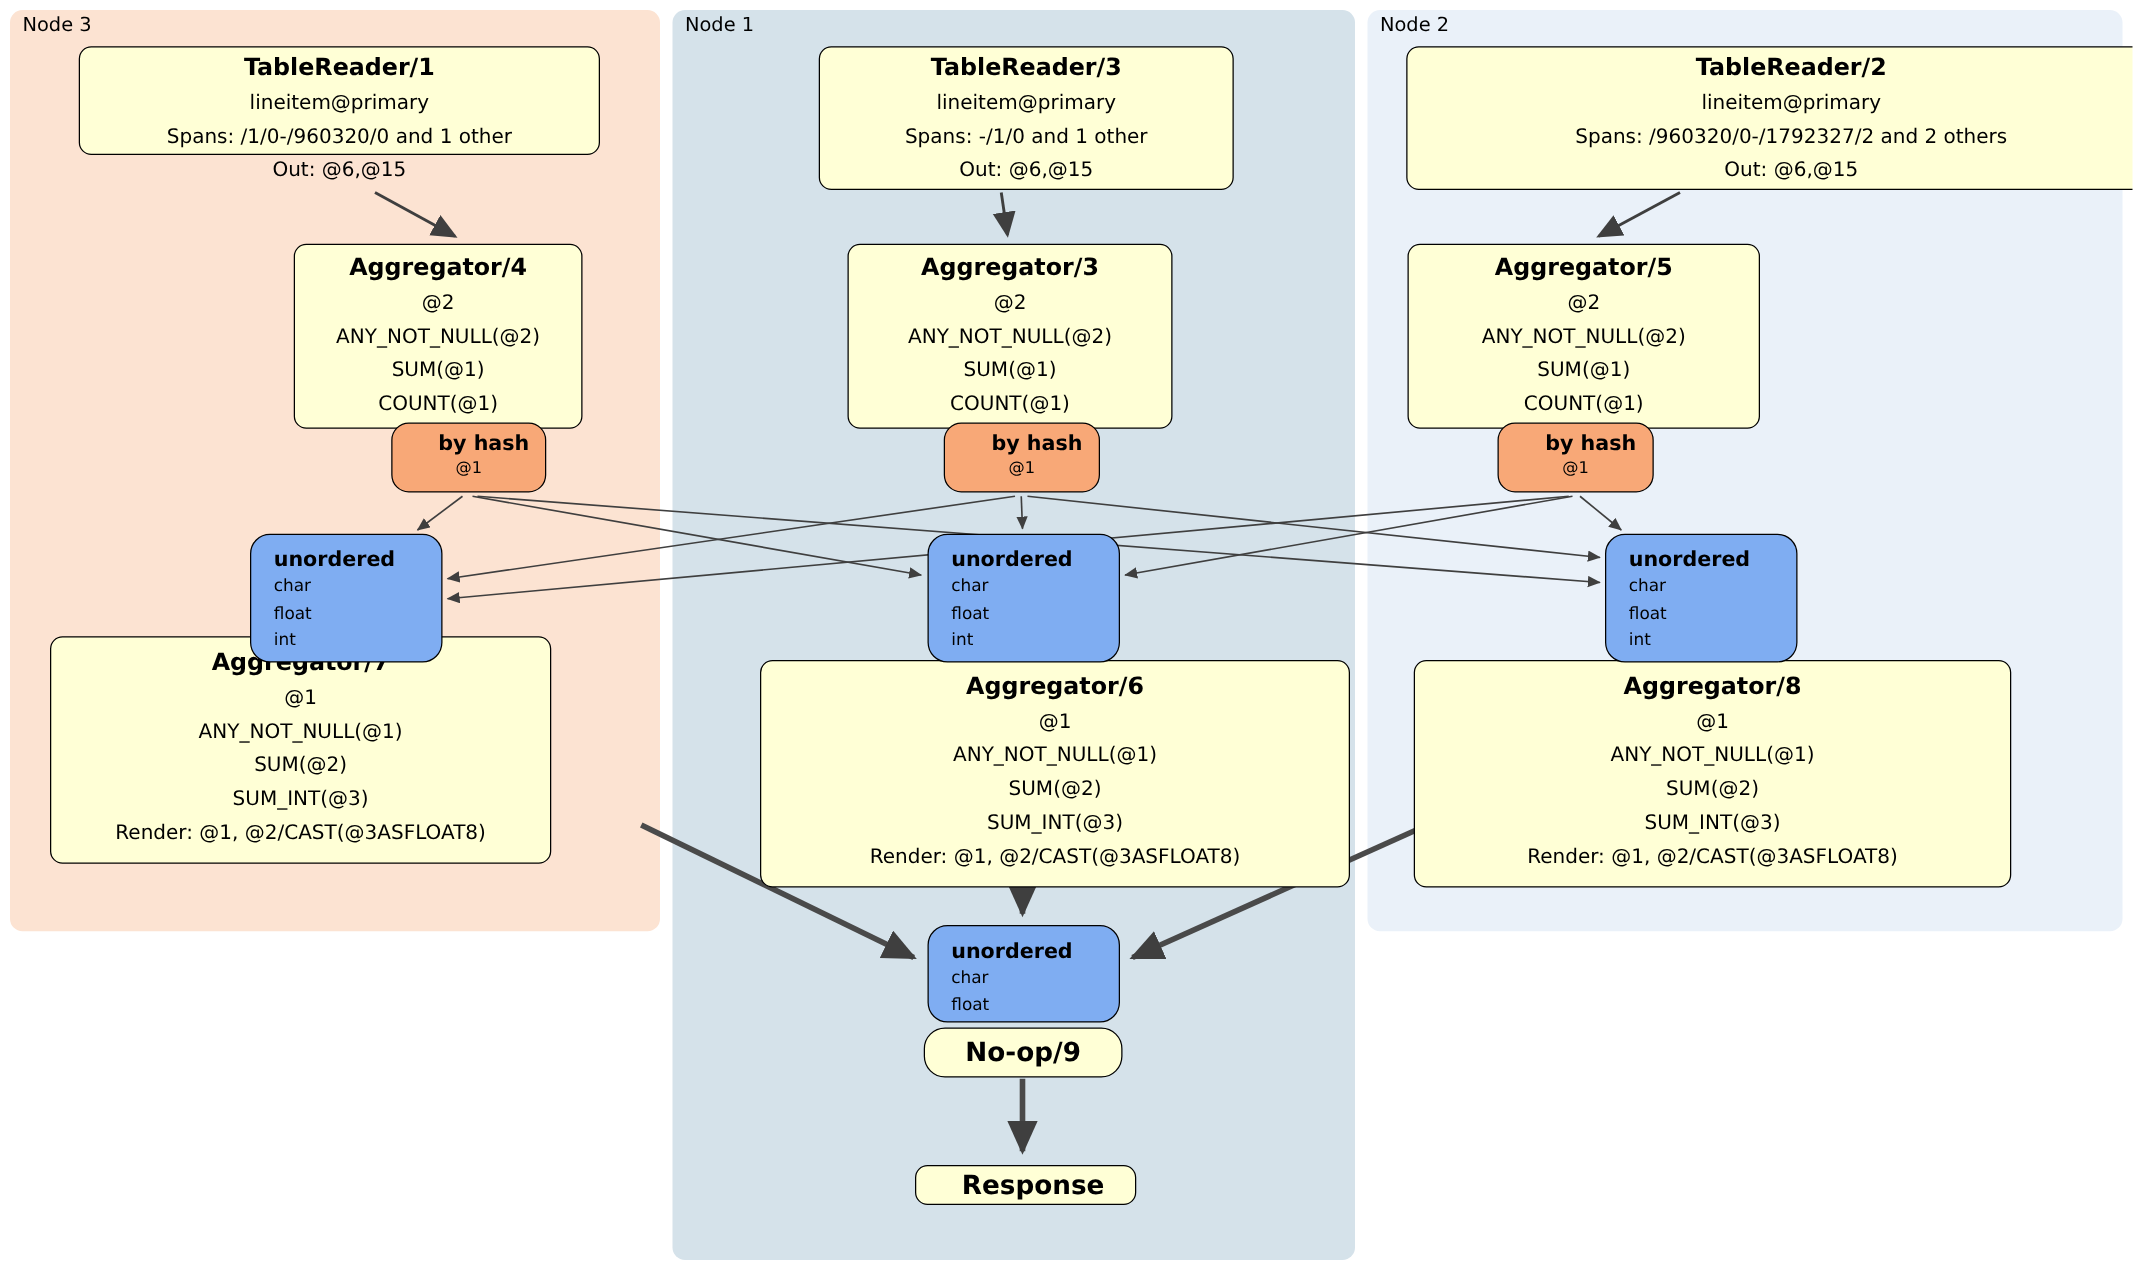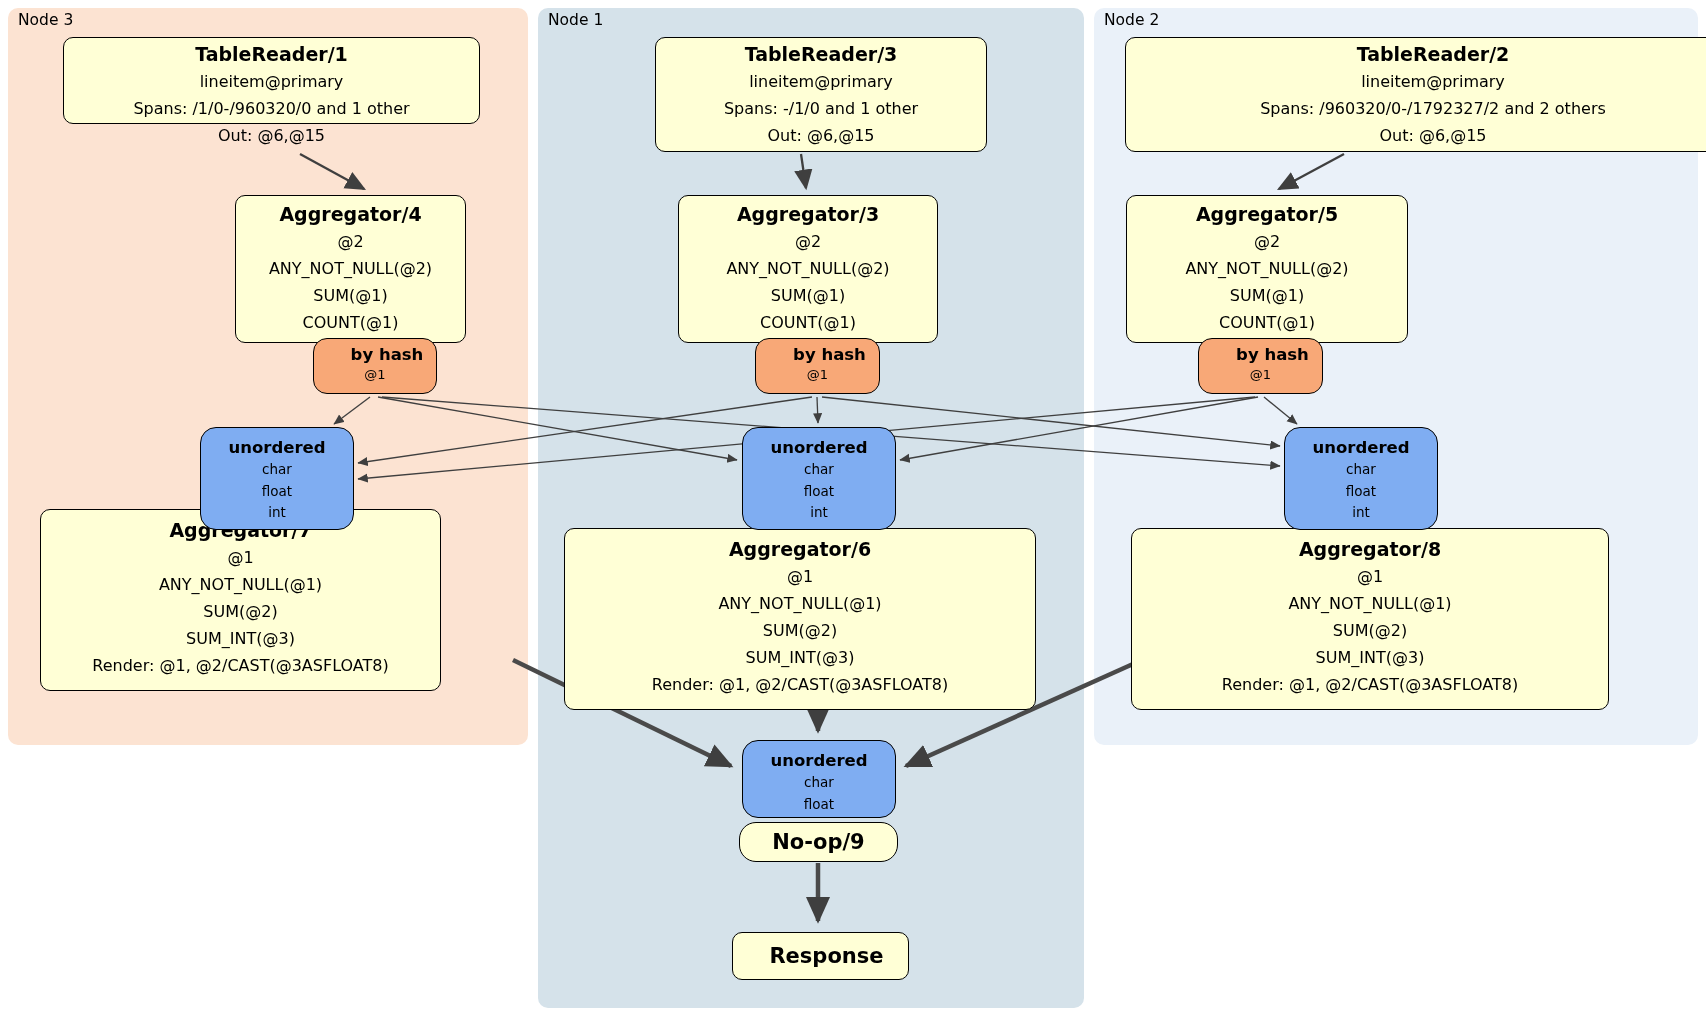--- a/index.html
+++ b/index.html
@@ -56,23 +56,23 @@
     z-index: 4;
   }
   .router .title { font-weight: bold; font-size: 16.5px; line-height: 22px; padding-left: 24px; }
   .router .detail { font-size: 13px; line-height: 17px; }
   .sync {
     position: absolute;
     box-sizing: border-box;
     background: var(--sync-fill, #7fadf2);
     border: 1.6px solid var(--border, #000);
     border-radius: 16px;
-    text-align: center;
     padding-top: 8px;
     z-index: 5;
+    padding-left: 18px;
   }
   .sync .title { font-weight: bold; font-size: 16.5px; line-height: 23px; }
   .sync .item  { font-size: 13.5px; line-height: 21.5px; }
   .terminal {
     display: flex;
     align-items: center;
     justify-content: center;
   }
   .terminal .title { font-size: 21px; line-height: 24px; }
   #edge-layer {
@@ -204,21 +204,21 @@
 </div>
 
 <div class="box proc-agg2" style="left:40px; top:509px; width:401px; height:182px;">
   <div class="title">Aggregator/7</div>
   <div class="line">@1</div>
   <div class="line">ANY_NOT_NULL(@1)</div>
   <div class="line">SUM(@2)</div>
   <div class="line">SUM_INT(@3)</div>
   <div class="line">Render: @1, @2/CAST(@3ASFLOAT8)</div>
 </div>
-<div class="box proc-agg2" style="left:564px; top:528px; width:472px; height:182px;">
+<div class="box proc-agg2" style="left:608px; top:528px; width:472px; height:182px;">
   <div class="title">Aggregator/6</div>
   <div class="line">@1</div>
   <div class="line">ANY_NOT_NULL(@1)</div>
   <div class="line">SUM(@2)</div>
   <div class="line">SUM_INT(@3)</div>
   <div class="line">Render: @1, @2/CAST(@3ASFLOAT8)</div>
 </div>
 <div class="box proc-agg2" style="left:1131px; top:528px; width:478px; height:182px;">
   <div class="title">Aggregator/8</div>
   <div class="line">@1</div>
@@ -231,15 +231,15 @@
 <div class="sync" style="left:742px; top:740px; width:154px; height:78px;">
   <div class="title">unordered</div>
   <div class="item">char</div>
   <div class="item">float</div>
 </div>
 
 <div class="box terminal" style="left:739px; top:822px; width:159px; height:40px;border-radius:17px;">
   <div class="title">No-op/9</div>
 </div>
 
-<div class="box terminal" style="left:732px; top:932px; width:177px; height:48px;padding-left:12px;">
+<div class="box terminal" style="left:732px; top:932px; width:177px; height:32px;padding-left:12px;">
   <div class="title">Response</div>
 </div>
 
 </body></html>

